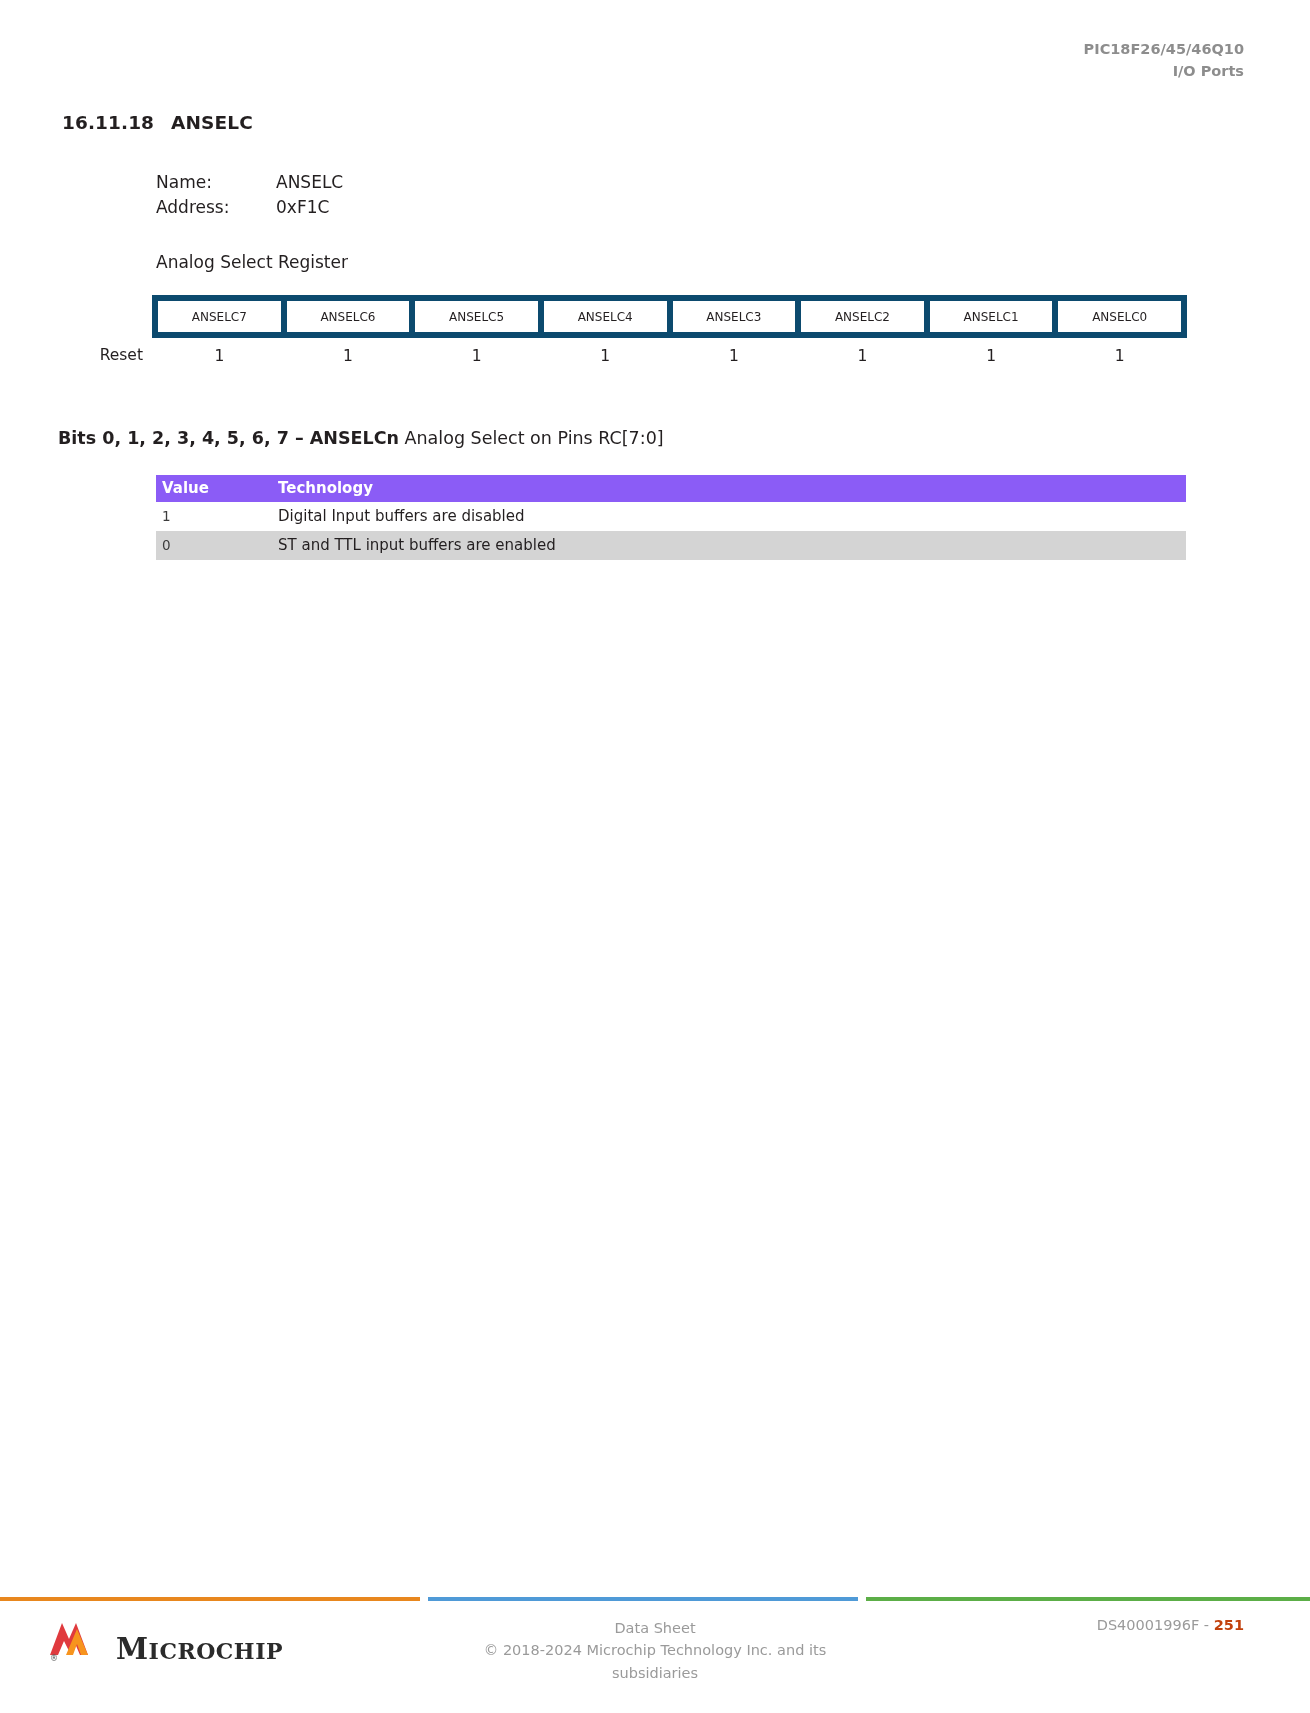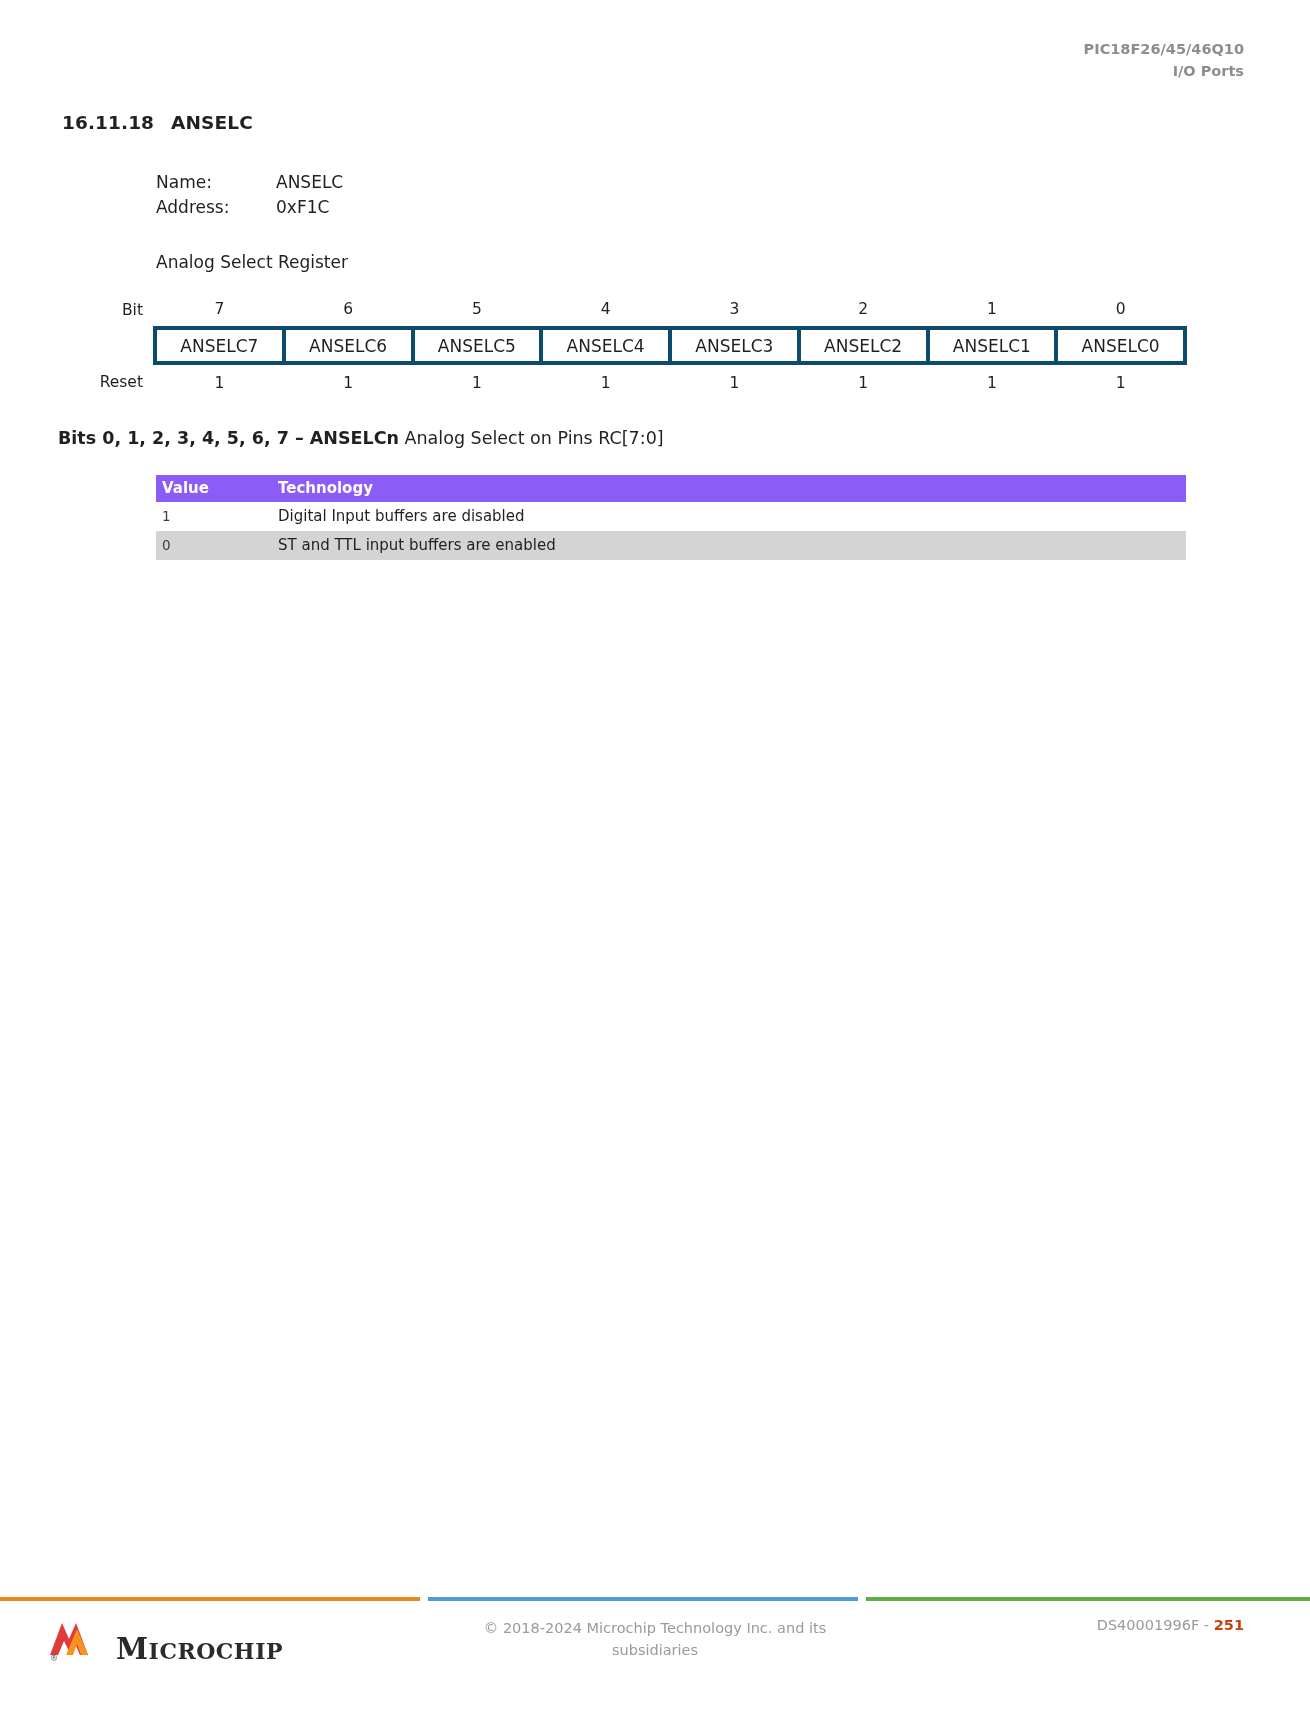--- a/index.html
+++ b/index.html
@@ -91,23 +91,23 @@
   .row-label {
     width: 93px;
     text-align: right !important;
     padding-right: 12px !important;
     font-size: 15.5px;
   }
   .bit-head td {
     padding-bottom: 3px;
   }
   .field-row td.field-cell {
-    border: 4px solid #0c4a6e;
+    border: 6px solid #0c4a6e;
     height: 31px;
-    font-size: 17px;
+    font-size: 12px;
   }
   .field-row td.row-label {
     border: none;
   }
   .access-row td, .reset-row td {
     padding-top: 4px;
   }
 
   
   .bits-line {
@@ -260,31 +260,20 @@
 
 <div class="reg-desc">Analog Select Register</div>
 
 <div class="bit-table">
   <table>
     <colgroup>
       <col style="width:93px">
       <col span="8">
     </colgroup>
     <tbody>
-      <tr class="bit-head">
-        <td class="row-label">Bit</td>
-        <td>7</td>
-        <td>6</td>
-        <td>5</td>
-        <td>4</td>
-        <td>3</td>
-        <td>2</td>
-        <td>1</td>
-        <td>0</td>
-      </tr>
       <tr class="field-row">
         <td class="row-label"></td>
         <td class="field-cell">ANSELC7</td>
         <td class="field-cell">ANSELC6</td>
         <td class="field-cell">ANSELC5</td>
         <td class="field-cell">ANSELC4</td>
         <td class="field-cell">ANSELC3</td>
         <td class="field-cell">ANSELC2</td>
         <td class="field-cell">ANSELC1</td>
         <td class="field-cell">ANSELC0</td>
@@ -340,20 +329,21 @@
       <svg width="58" height="44" viewBox="0 0 58 44" xmlns="http://www.w3.org/2000/svg">
         <path d="M2 38 L14 6 L21 22 L28 6 L40 38 L32 38 L26 24 L21 34 L16 24 L10 38 Z" fill="#e03a3e"></path>
         <path d="M18 38 L29 12 L40 38 L33 38 L29 27 L25 38 Z" fill="#f7941e"></path>
       </svg>
       <span class="logo-reg">®</span>
     </div>
     <div class="logo-text"><span>M</span><span class="small">ICROCHIP</span></div>
   </div>
 
   <div class="footer-center">
+    <div>Data Sheet</div>
     <div>© 2018-2024 Microchip Technology Inc. and its</div>
     <div>subsidiaries</div>
   </div>
 
   <div class="footer-right">
     <span>DS40001996F - </span><span class="page-num">251</span>
   </div>
 </div>
 
 </body></html>

